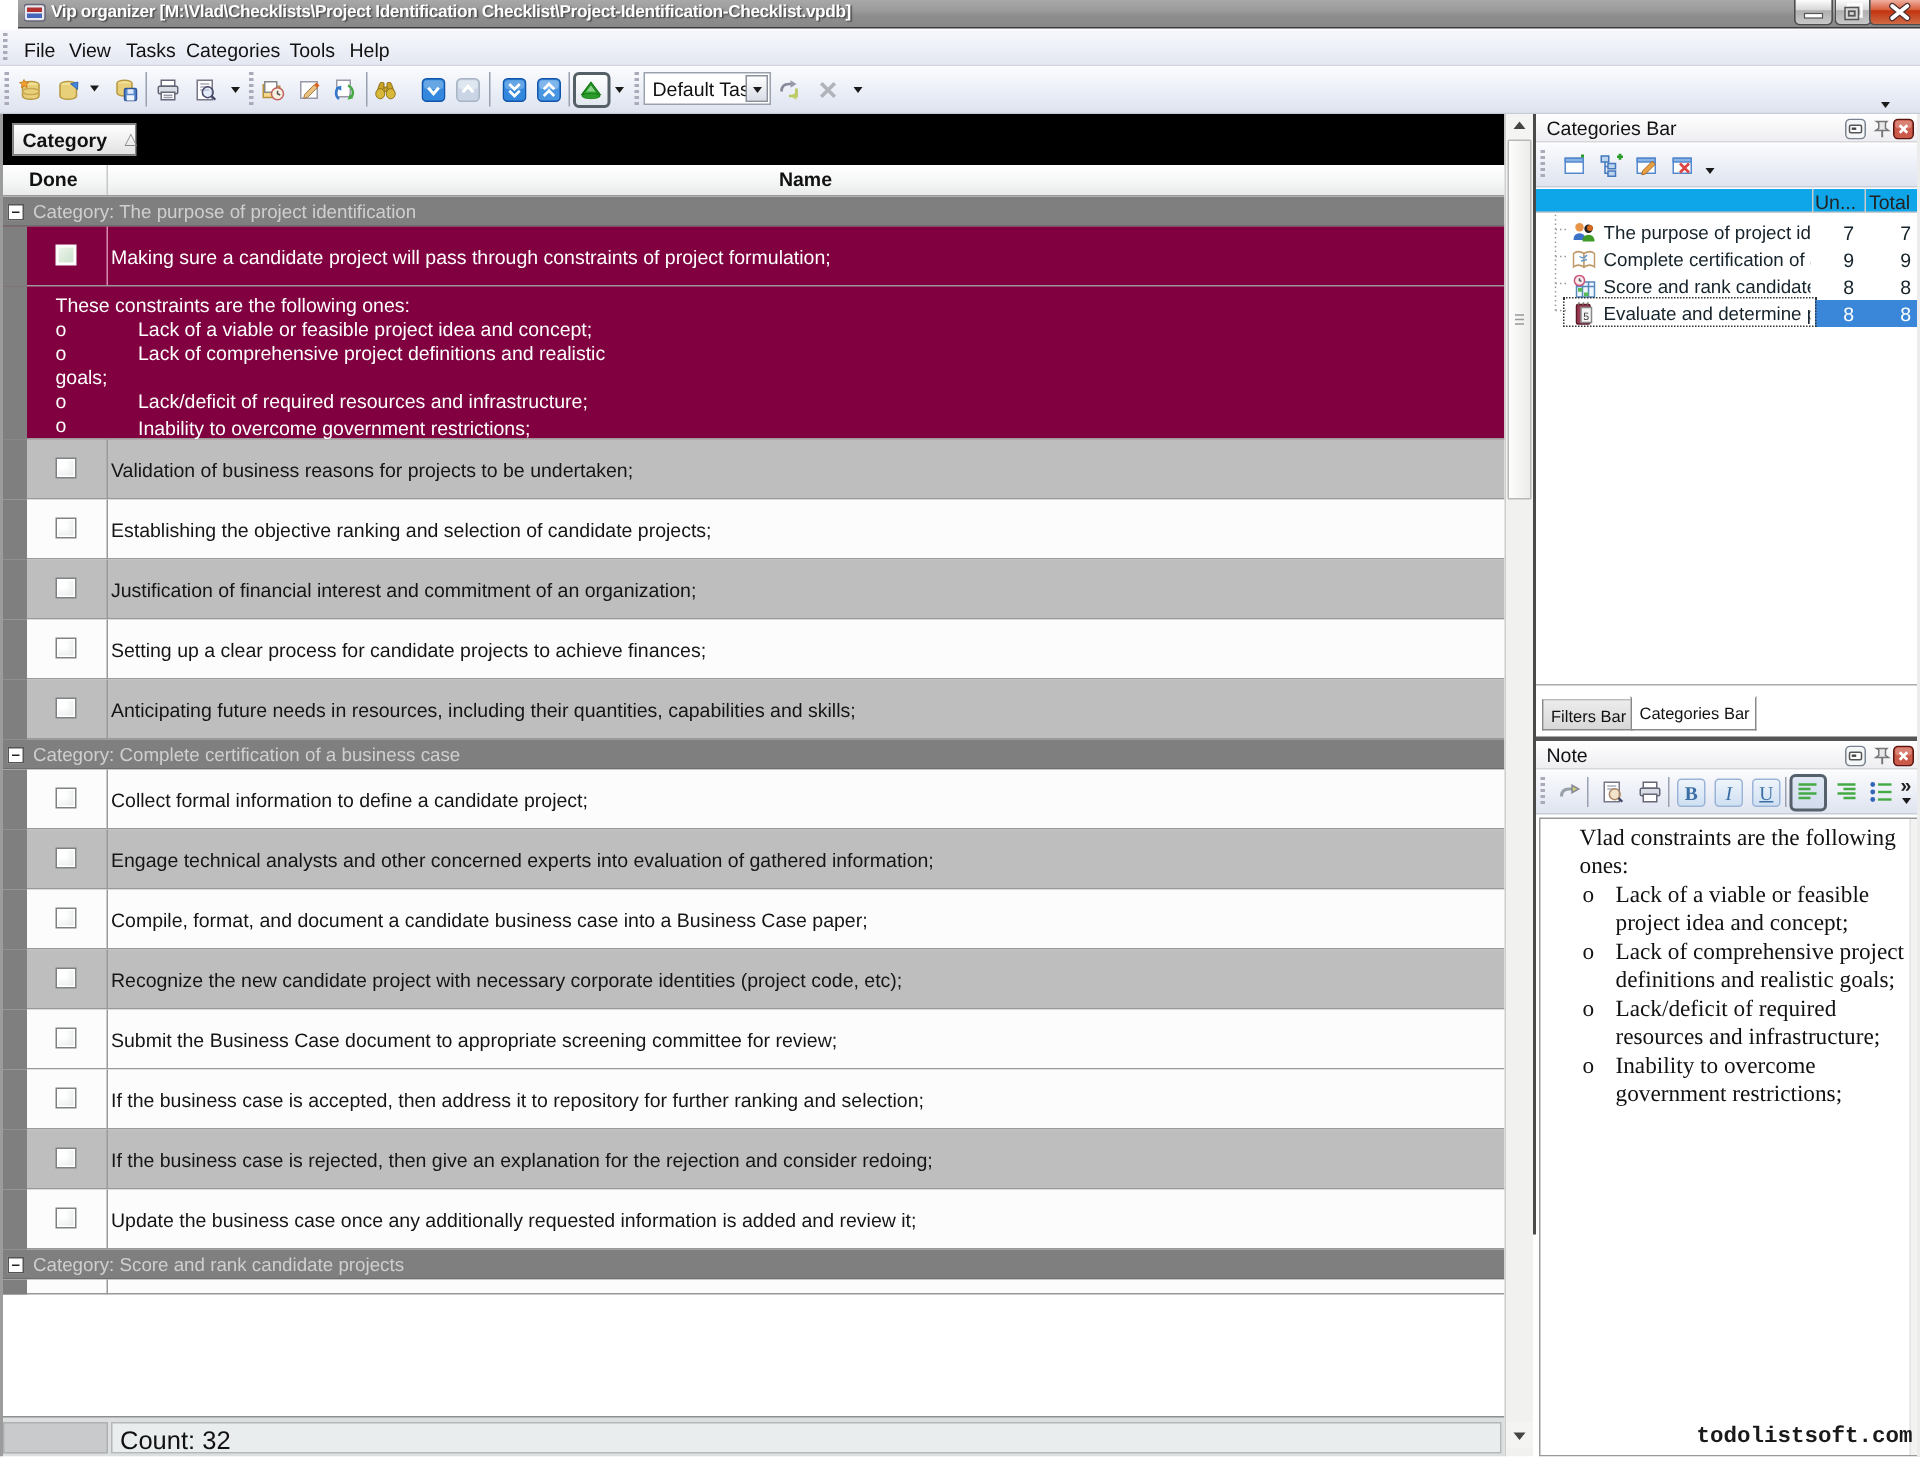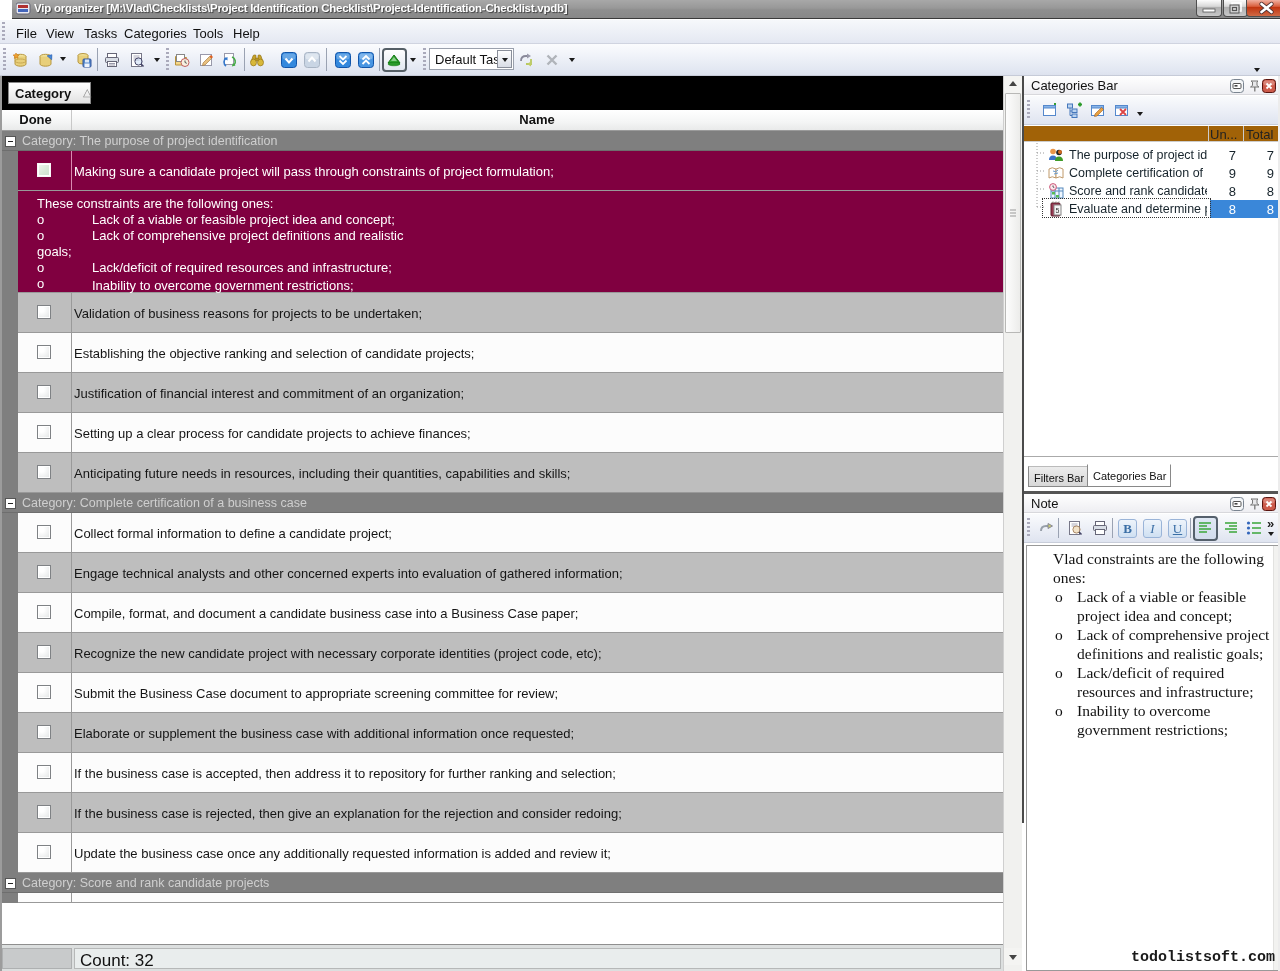--- a/index.html
+++ b/index.html
@@ -75,21 +75,21 @@
 #rightpanel { position:absolute; left:1022px; top:76px; width:258px; height:747px; background:#fff; border-left:2px solid #4a4a4a; }
 .ptitle { position:absolute; left:0; width:256px; height:19px; background:linear-gradient(#ffffff,#eeeef2); border-bottom:1px solid #d8d8dc; }
 .ptitle .pt-txt { position:absolute; left:7px; top:2px; font-size:13px; color:#111; }
 .pbtn { position:absolute; top:3px; width:14px; height:14px; }
 .ptoolbar { position:absolute; left:0; width:256px; height:29px; background:linear-gradient(#fafbfd,#dfe4f0); border-bottom:1px solid #c8cdd9; }
 .fmtbtn { position:absolute; top:5px; width:19px; height:19px; border:1px solid #9ab4d8; border-radius:3px;
   background:linear-gradient(#eef4fb,#cfe0f2); text-align:center; font-size:13px; color:#3a6ea5; padding-top:1px; font-family:"Liberation Serif",serif; }
 .alignsel { position:absolute; left:169px; top:2px; width:25px; height:25px; border:2px solid #55606c; border-radius:4px; background:rgba(180,200,230,.35); }
 
 #tree { position:absolute; left:0; top:50px; width:256px; height:331px; background:#fff; border-bottom:1px solid #aaa; }
-#tree .thdr { position:absolute; left:0; top:0; width:256px; height:16px; background:#a16207; border-bottom:1px solid #ccc; }
+#tree .thdr { position:absolute; left:0; top:0; width:256px; height:16px; background:#0ea5e9; border-bottom:1px solid #ccc; }
 #tree .thdr .c1 { position:absolute; left:186px; top:1px; font-size:13px; color:#222; }
 #tree .thdr .c2 { position:absolute; left:222px; top:1px; font-size:13px; color:#222; }
 #tree .thdr .v1 { position:absolute; left:184px; top:0; width:1px; height:16px; background:#ccc; }
 #tree .thdr .v2 { position:absolute; left:219px; top:0; width:1px; height:16px; background:#ccc; }
 .trow { position:absolute; left:0; width:256px; height:18px; }
 .trow .lbl { position:absolute; left:45px; top:2px; font-size:12.5px; color:#16232b; white-space:nowrap; overflow:hidden; width:138px; }
 .trow .n1 { position:absolute; left:184px; top:2px; width:28px; text-align:right; font-size:13px; color:#16232b; }
 .trow .n2 { position:absolute; left:222px; top:2px; width:28px; text-align:right; font-size:13px; color:#16232b; }
 .trow .icon { position:absolute; left:24px; top:1px; width:16px; height:16px; }
 .tsel { position:absolute; left:186px; top:0; width:70px; height:18px; background:#3a87d9; }
@@ -345,26 +345,20 @@
         <div class="gutter"></div>
         <div class="vline"></div>
         <div class="cbox"></div>
         <div class="txt">Recognize the new candidate project with necessary corporate identities (project code, etc);</div>
       </div>
     <div class="row white">
         <div class="gutter"></div>
         <div class="vline"></div>
         <div class="cbox"></div>
         <div class="txt">Submit the Business Case document to appropriate screening committee for review;</div>
-      </div>
-    <div class="row gray">
-        <div class="gutter"></div>
-        <div class="vline"></div>
-        <div class="cbox"></div>
-        <div class="txt">Elaborate or supplement the business case with additional information once requested;</div>
       </div>
     <div class="row white">
         <div class="gutter"></div>
         <div class="vline"></div>
         <div class="cbox"></div>
         <div class="txt">If the business case is accepted, then address it to repository for further ranking and selection;</div>
       </div>
     <div class="row gray">
         <div class="gutter"></div>
         <div class="vline"></div>

